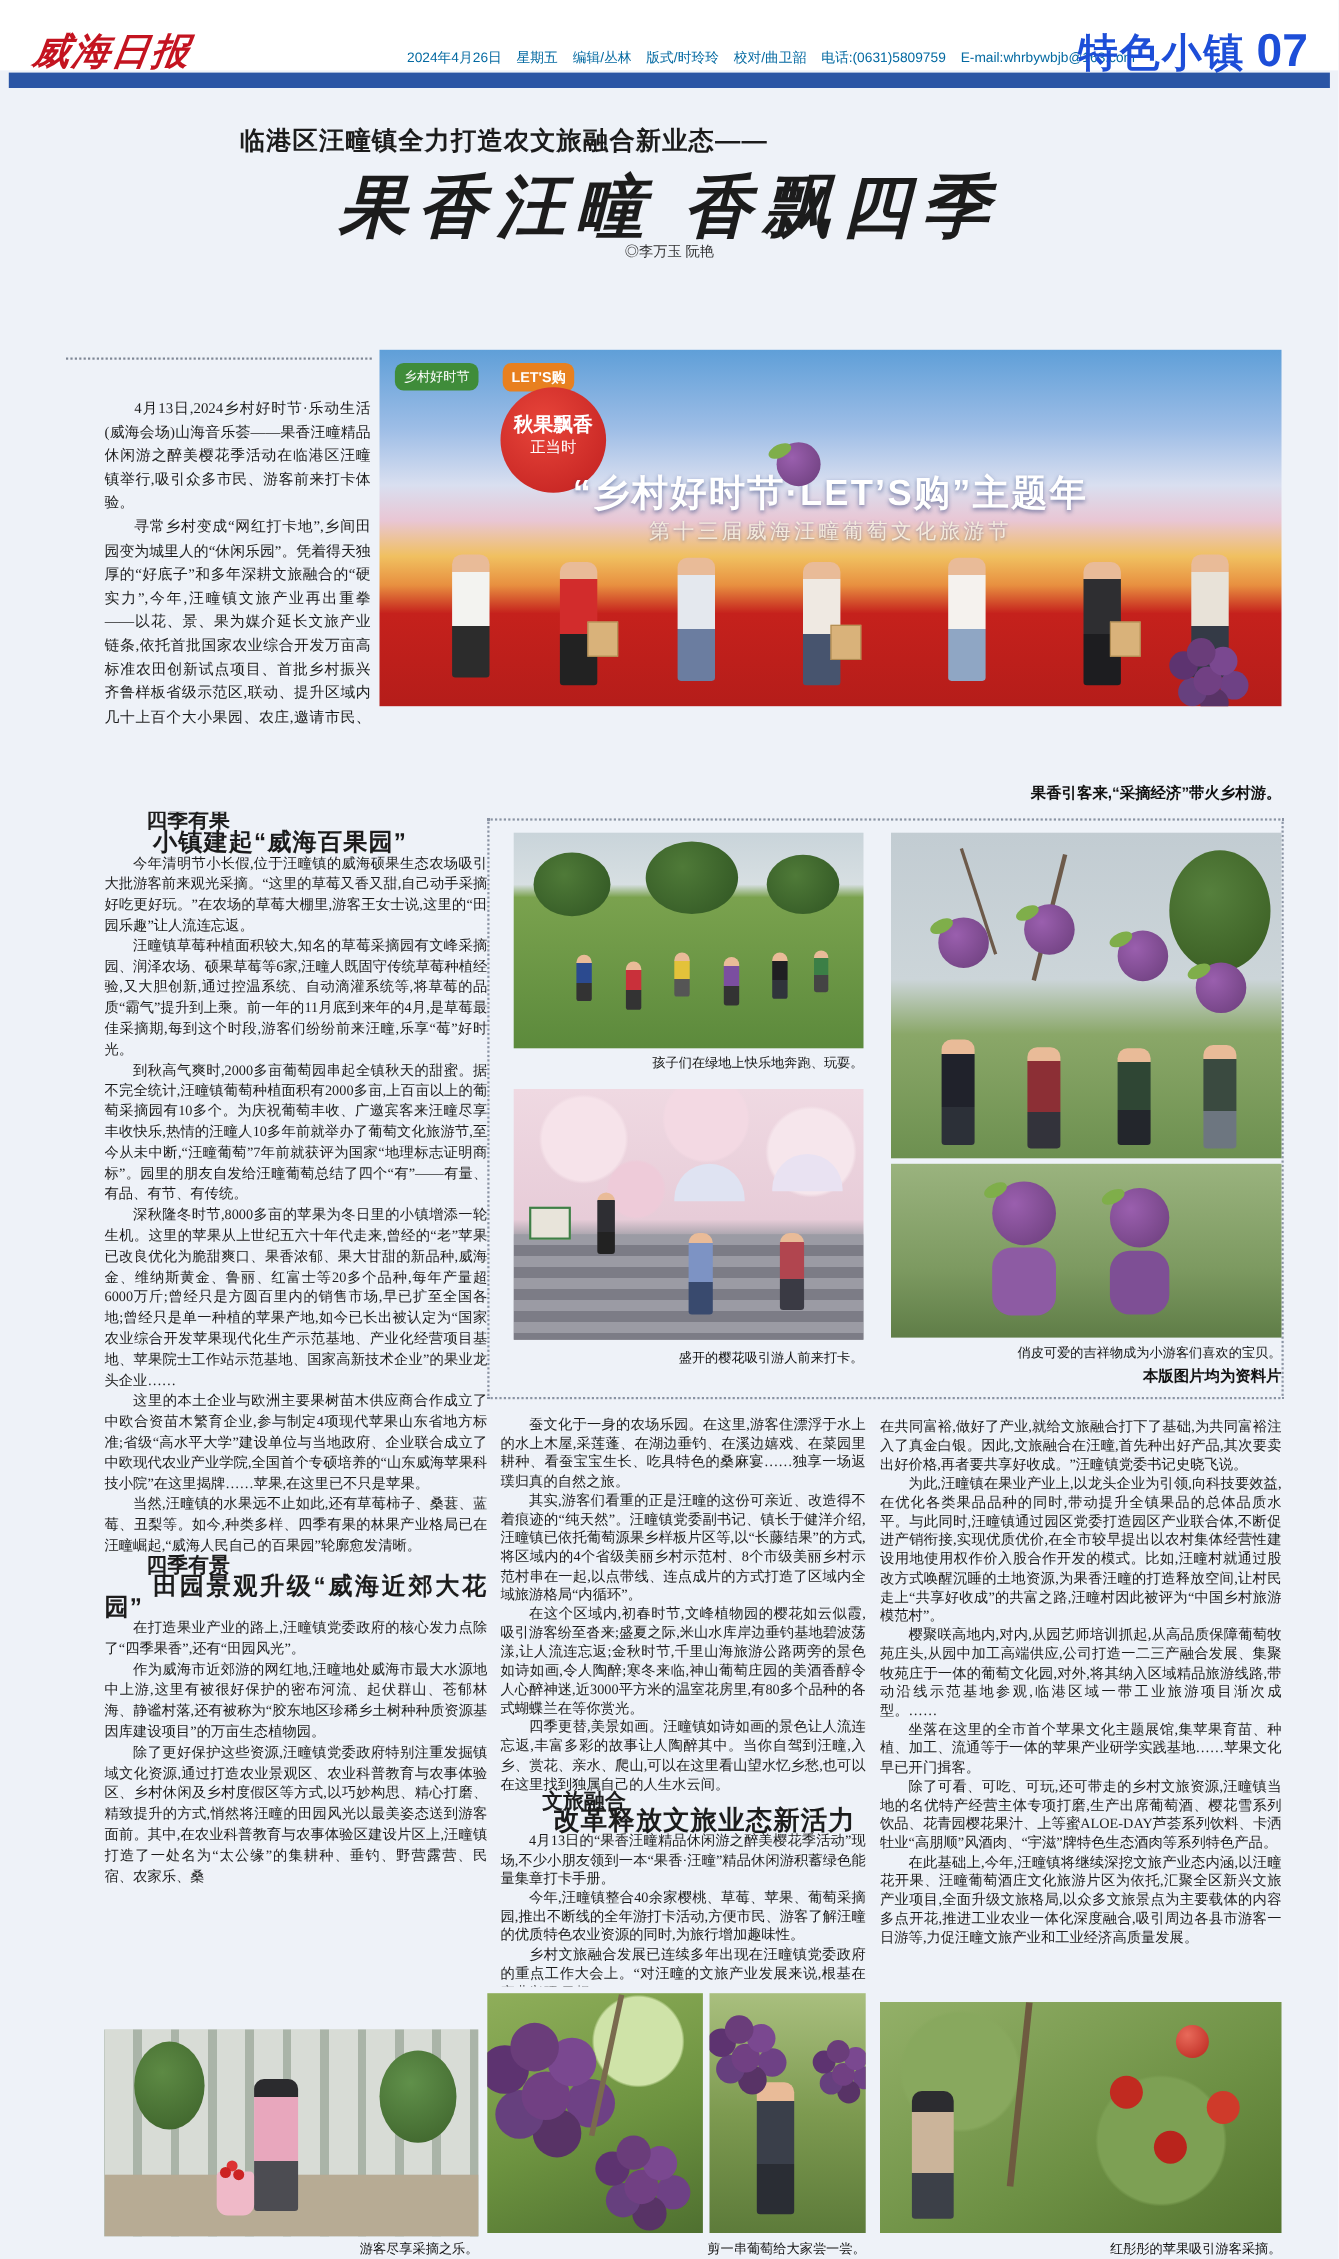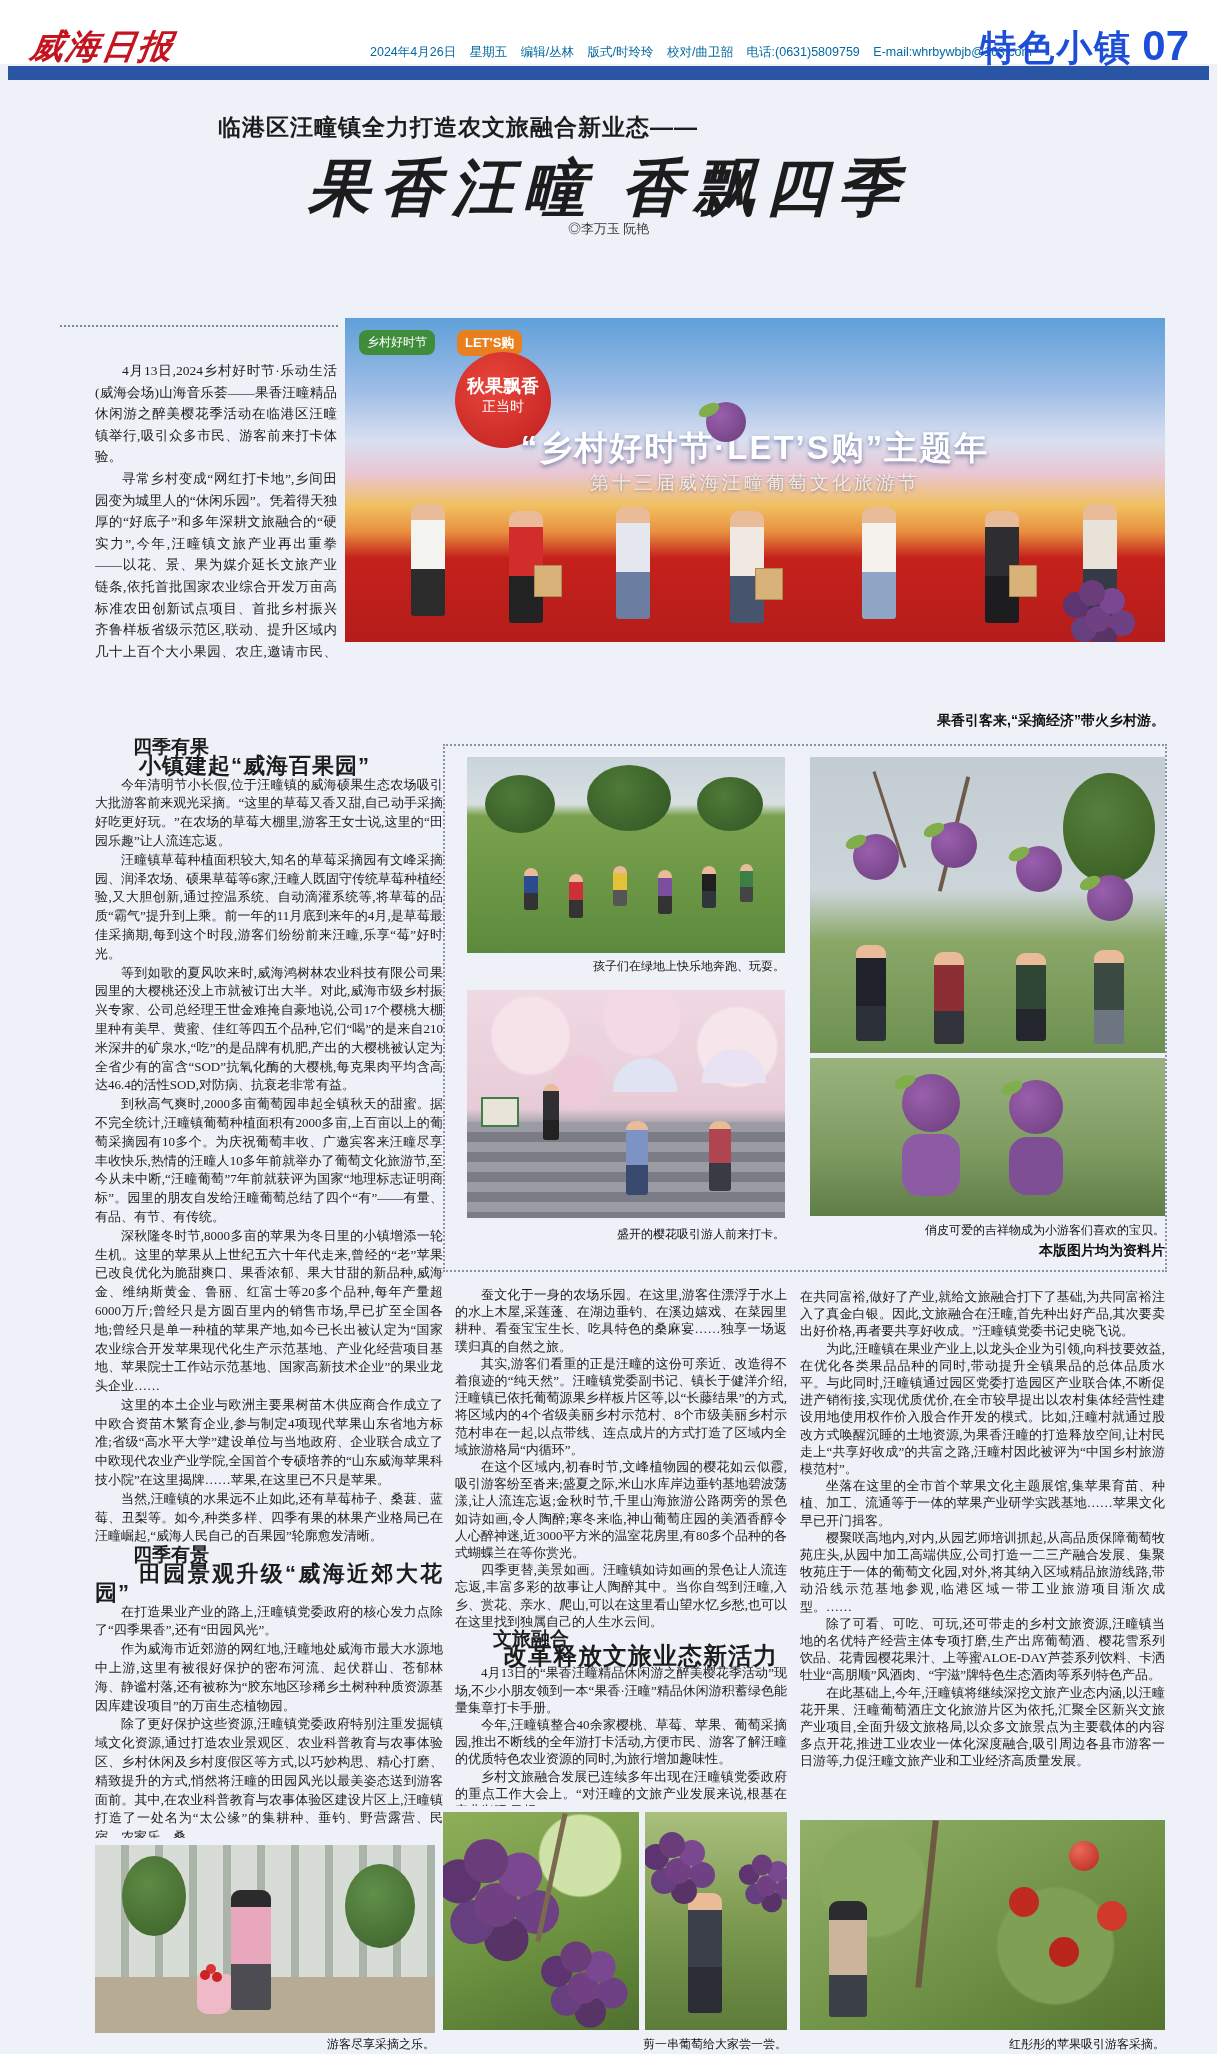--- a/index.html
+++ b/index.html
@@ -118,21 +118,20 @@
     <div class="mascot-head" style="left:44%;top:26%;width:40px;height:40px;"></div>
     <div class="grapes" style="right:60px;bottom:36px;"></div>
   </div>
   <div class="caption b" style="left:345px;top:712px;width:820px;">果香引客来,“采摘经济”带火乡村游。</div>
 
   <div class="col body-col" style="left:95px;top:738px;width:348px;height:1100px;">
     <p class="sec-kicker" style="margin-top:0;">四季有果</p>
     <p class="sec-title">小镇建起“威海百果园”</p>
     <p>今年清明节小长假,位于汪疃镇的威海硕果生态农场吸引大批游客前来观光采摘。“这里的草莓又香又甜,自己动手采摘好吃更好玩。”在农场的草莓大棚里,游客王女士说,这里的“田园乐趣”让人流连忘返。</p>
     <p>汪疃镇草莓种植面积较大,知名的草莓采摘园有文峰采摘园、润泽农场、硕果草莓等6家,汪疃人既固守传统草莓种植经验,又大胆创新,通过控温系统、自动滴灌系统等,将草莓的品质“霸气”提升到上乘。前一年的11月底到来年的4月,是草莓最佳采摘期,每到这个时段,游客们纷纷前来汪疃,乐享“莓”好时光。</p>
-    <p>等到如歌的夏风吹来时,威海鸿树林农业科技有限公司果园里的大樱桃还没上市就被订出大半。对此,威海市级乡村振兴专家、公司总经理王世金难掩自豪地说,公司17个樱桃大棚里种有美早、黄蜜、佳红等四五个品种,它们“喝”的是来自210米深井的矿泉水,“吃”的是品牌有机肥,产出的大樱桃被认定为全省少有的富含“SOD”抗氧化酶的大樱桃,每克果肉平均含高达46.4的活性SOD,对防病、抗衰老非常有益。</p>
     <p>到秋高气爽时,2000多亩葡萄园串起全镇秋天的甜蜜。据不完全统计,汪疃镇葡萄种植面积有2000多亩,上百亩以上的葡萄采摘园有10多个。为庆祝葡萄丰收、广邀宾客来汪疃尽享丰收快乐,热情的汪疃人10多年前就举办了葡萄文化旅游节,至今从未中断,“汪疃葡萄”7年前就获评为国家“地理标志证明商标”。园里的朋友自发给汪疃葡萄总结了四个“有”——有量、有品、有节、有传统。</p>
     <p>深秋隆冬时节,8000多亩的苹果为冬日里的小镇增添一轮生机。这里的苹果从上世纪五六十年代走来,曾经的“老”苹果已改良优化为脆甜爽口、果香浓郁、果大甘甜的新品种,威海金、维纳斯黄金、鲁丽、红富士等20多个品种,每年产量超6000万斤;曾经只是方圆百里内的销售市场,早已扩至全国各地;曾经只是单一种植的苹果产地,如今已长出被认定为“国家农业综合开发苹果现代化生产示范基地、产业化经营项目基地、苹果院士工作站示范基地、国家高新技术企业”的果业龙头企业……</p>
     <p>这里的本土企业与欧洲主要果树苗木供应商合作成立了中欧合资苗木繁育企业,参与制定4项现代苹果山东省地方标准;省级“高水平大学”建设单位与当地政府、企业联合成立了中欧现代农业产业学院,全国首个专硕培养的“山东威海苹果科技小院”在这里揭牌……苹果,在这里已不只是苹果。</p>
     <p>当然,汪疃镇的水果远不止如此,还有草莓柿子、桑葚、蓝莓、丑梨等。如今,种类多样、四季有果的林果产业格局已在汪疃崛起,“威海人民自己的百果园”轮廓愈发清晰。</p>
     <p class="sec-kicker">四季有景</p>
     <p class="sec-title">田园景观升级“威海近郊大花园”</p>
     <p>在打造果业产业的路上,汪疃镇党委政府的核心发力点除了“四季果香”,还有“田园风光”。</p>
     <p>作为威海市近郊游的网红地,汪疃地处威海市最大水源地中上游,这里有被很好保护的密布河流、起伏群山、苍郁林海、静谧村落,还有被称为“胶东地区珍稀乡土树种种质资源基因库建设项目”的万亩生态植物园。</p>
     <p>除了更好保护这些资源,汪疃镇党委政府特别注重发掘镇域文化资源,通过打造农业景观区、农业科普教育与农事体验区、乡村休闲及乡村度假区等方式,以巧妙构思、精心打磨、精致提升的方式,悄然将汪疃的田园风光以最美姿态送到游客面前。其中,在农业科普教育与农事体验区建设片区上,汪疃镇打造了一处名为“太公缘”的集耕种、垂钓、野营露营、民宿、农家乐、桑</p>
   </div>
@@ -199,22 +198,22 @@
     <p class="sec-kicker">文旅融合</p>
     <p class="sec-title" style="font-size:24px;">改革释放文旅业态新活力</p>
     <p>4月13日的“果香汪疃精品休闲游之醉美樱花季活动”现场,不少小朋友领到一本“果香·汪疃”精品休闲游积蓄绿色能量集章打卡手册。</p>
     <p>今年,汪疃镇整合40余家樱桃、草莓、苹果、葡萄采摘园,推出不断线的全年游打卡活动,方便市民、游客了解汪疃的优质特色农业资源的同时,为旅行增加趣味性。</p>
     <p>乡村文旅融合发展已连续多年出现在汪疃镇党委政府的重点工作大会上。“对汪疃的文旅产业发展来说,根基在产业兴旺,目标</p>
   </div>
 
   <div class="col tight-col" style="left:800px;top:1288px;width:365px;height:520px;">
     <p style="text-indent:0;">在共同富裕,做好了产业,就给文旅融合打下了基础,为共同富裕注入了真金白银。因此,文旅融合在汪疃,首先种出好产品,其次要卖出好价格,再者要共享好收成。”汪疃镇党委书记史晓飞说。</p>
     <p>为此,汪疃镇在果业产业上,以龙头企业为引领,向科技要效益,在优化各类果品品种的同时,带动提升全镇果品的总体品质水平。与此同时,汪疃镇通过园区党委打造园区产业联合体,不断促进产销衔接,实现优质优价,在全市较早提出以农村集体经营性建设用地使用权作价入股合作开发的模式。比如,汪疃村就通过股改方式唤醒沉睡的土地资源,为果香汪疃的打造释放空间,让村民走上“共享好收成”的共富之路,汪疃村因此被评为“中国乡村旅游模范村”。</p>
+    <p>樱聚咲高地内,对内,从园艺师培训抓起,从高品质保障葡萄牧苑庄头,从园中加工高端供应,公司打造一二三产融合发展、集聚牧苑庄于一体的葡萄文化园,对外,将其纳入区域精品旅游线路,带动沿线示范基地参观,临港区域一带工业旅游项目渐次成型。……</p>
     <p>坐落在这里的全市首个苹果文化主题展馆,集苹果育苗、种植、加工、流通等于一体的苹果产业研学实践基地……苹果文化早已开门揖客。</p>
-    <p>樱聚咲高地内,对内,从园艺师培训抓起,从高品质保障葡萄牧苑庄头,从园中加工高端供应,公司打造一二三产融合发展、集聚牧苑庄于一体的葡萄文化园,对外,将其纳入区域精品旅游线路,带动沿线示范基地参观,临港区域一带工业旅游项目渐次成型。……</p>
     <p>除了可看、可吃、可玩,还可带走的乡村文旅资源,汪疃镇当地的名优特产经营主体专项打磨,生产出席葡萄酒、樱花雪系列饮品、花青园樱花果汁、上等蜜ALOE-DAY芦荟系列饮料、卡洒牡业“高朋顺”风酒肉、“宇滋”牌特色生态酒肉等系列特色产品。</p>
     <p>在此基础上,今年,汪疃镇将继续深挖文旅产业态内涵,以汪疃花开果、汪疃葡萄酒庄文化旅游片区为依托,汇聚全区新兴文旅产业项目,全面升级文旅格局,以众多文旅景点为主要载体的内容多点开花,推进工业农业一体化深度融合,吸引周边各县市游客一日游等,力促汪疃文旅产业和工业经济高质量发展。</p>
   </div>
 
   <div class="photo" style="left:95px;top:1845px;width:340px;height:188px;
        background:repeating-linear-gradient(90deg,#d8dcd6 0 26px,#aab4a8 26px 34px),linear-gradient(180deg,#cfd6cc,#9aa694);">
     <div style="position:absolute;left:0;bottom:0;width:100%;height:30%;background:#b7ab94;"></div>
     <div class="tree" style="left:8%;top:6%;width:64px;height:80px;background:radial-gradient(circle at 40% 35%,#5d8a44,#3c612a);"></div>
     <div class="tree" style="right:6%;top:10%;width:70px;height:84px;background:radial-gradient(circle at 40% 35%,#60904a,#3c612a);"></div>
     <i class="pr" style="left:40%;bottom:12%;width:40px;height:120px;background:linear-gradient(#2b2b2e 0 14%,#e8a7bd 14% 62%,#4c4c52 62% 100%);"></i>

